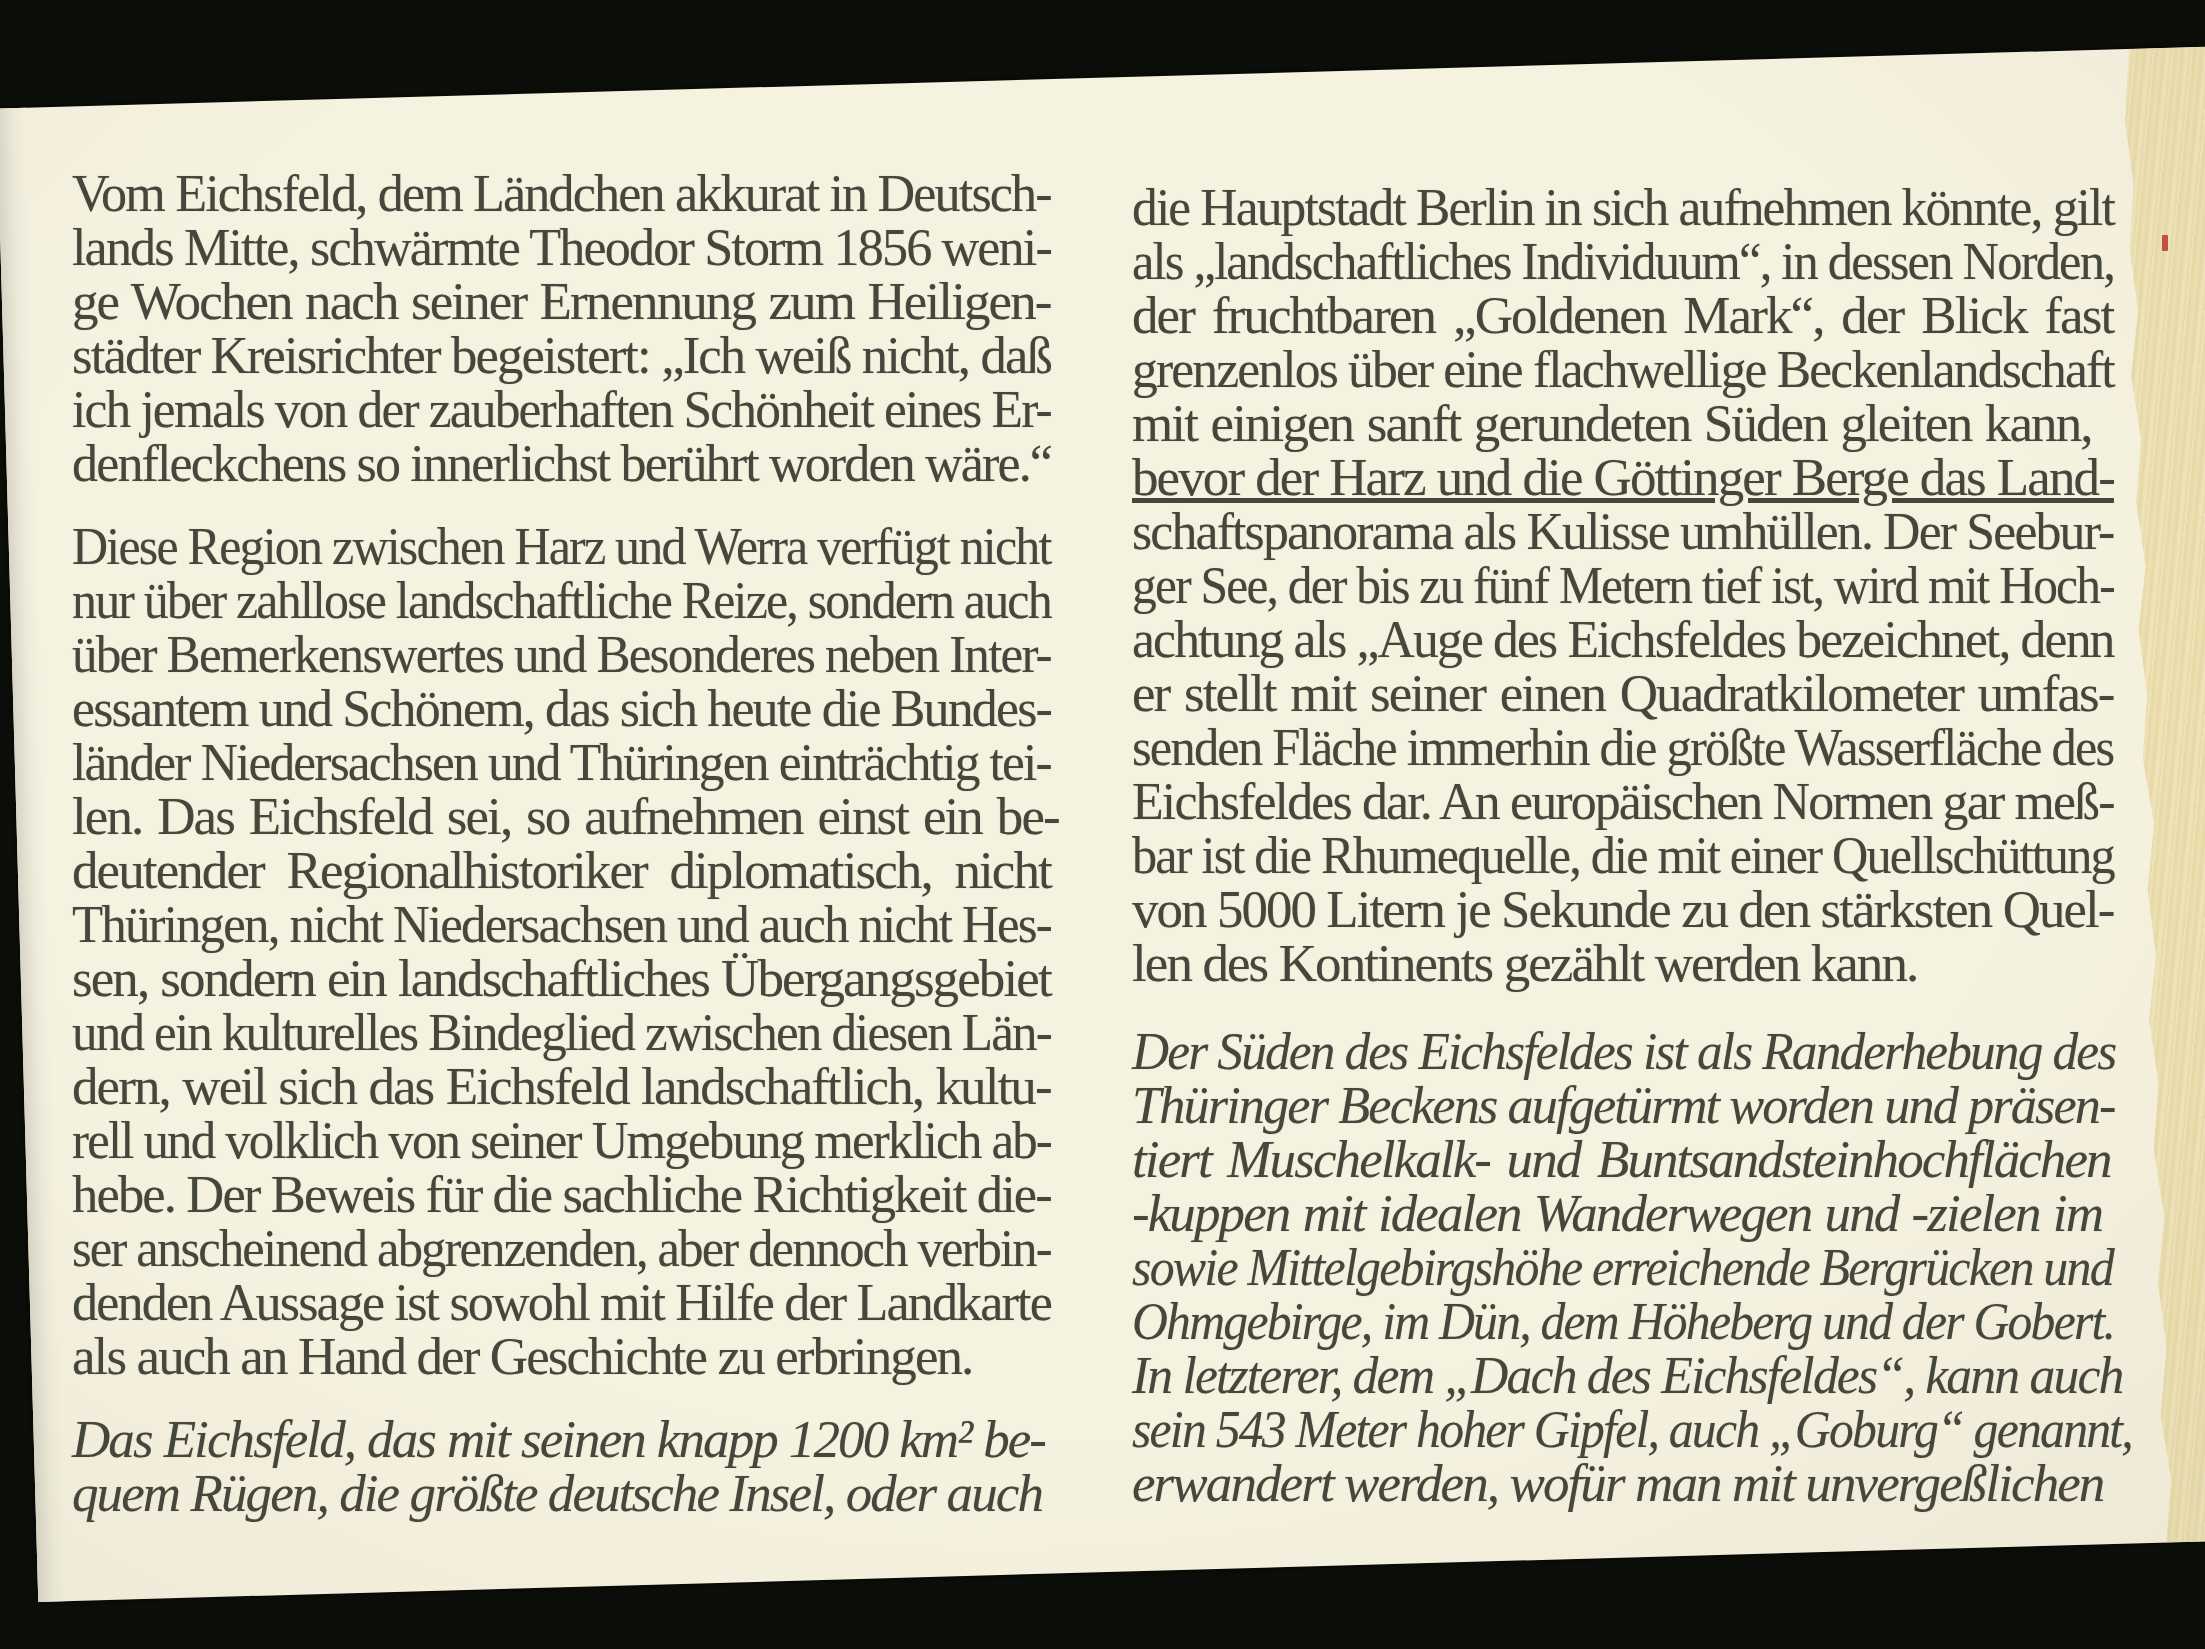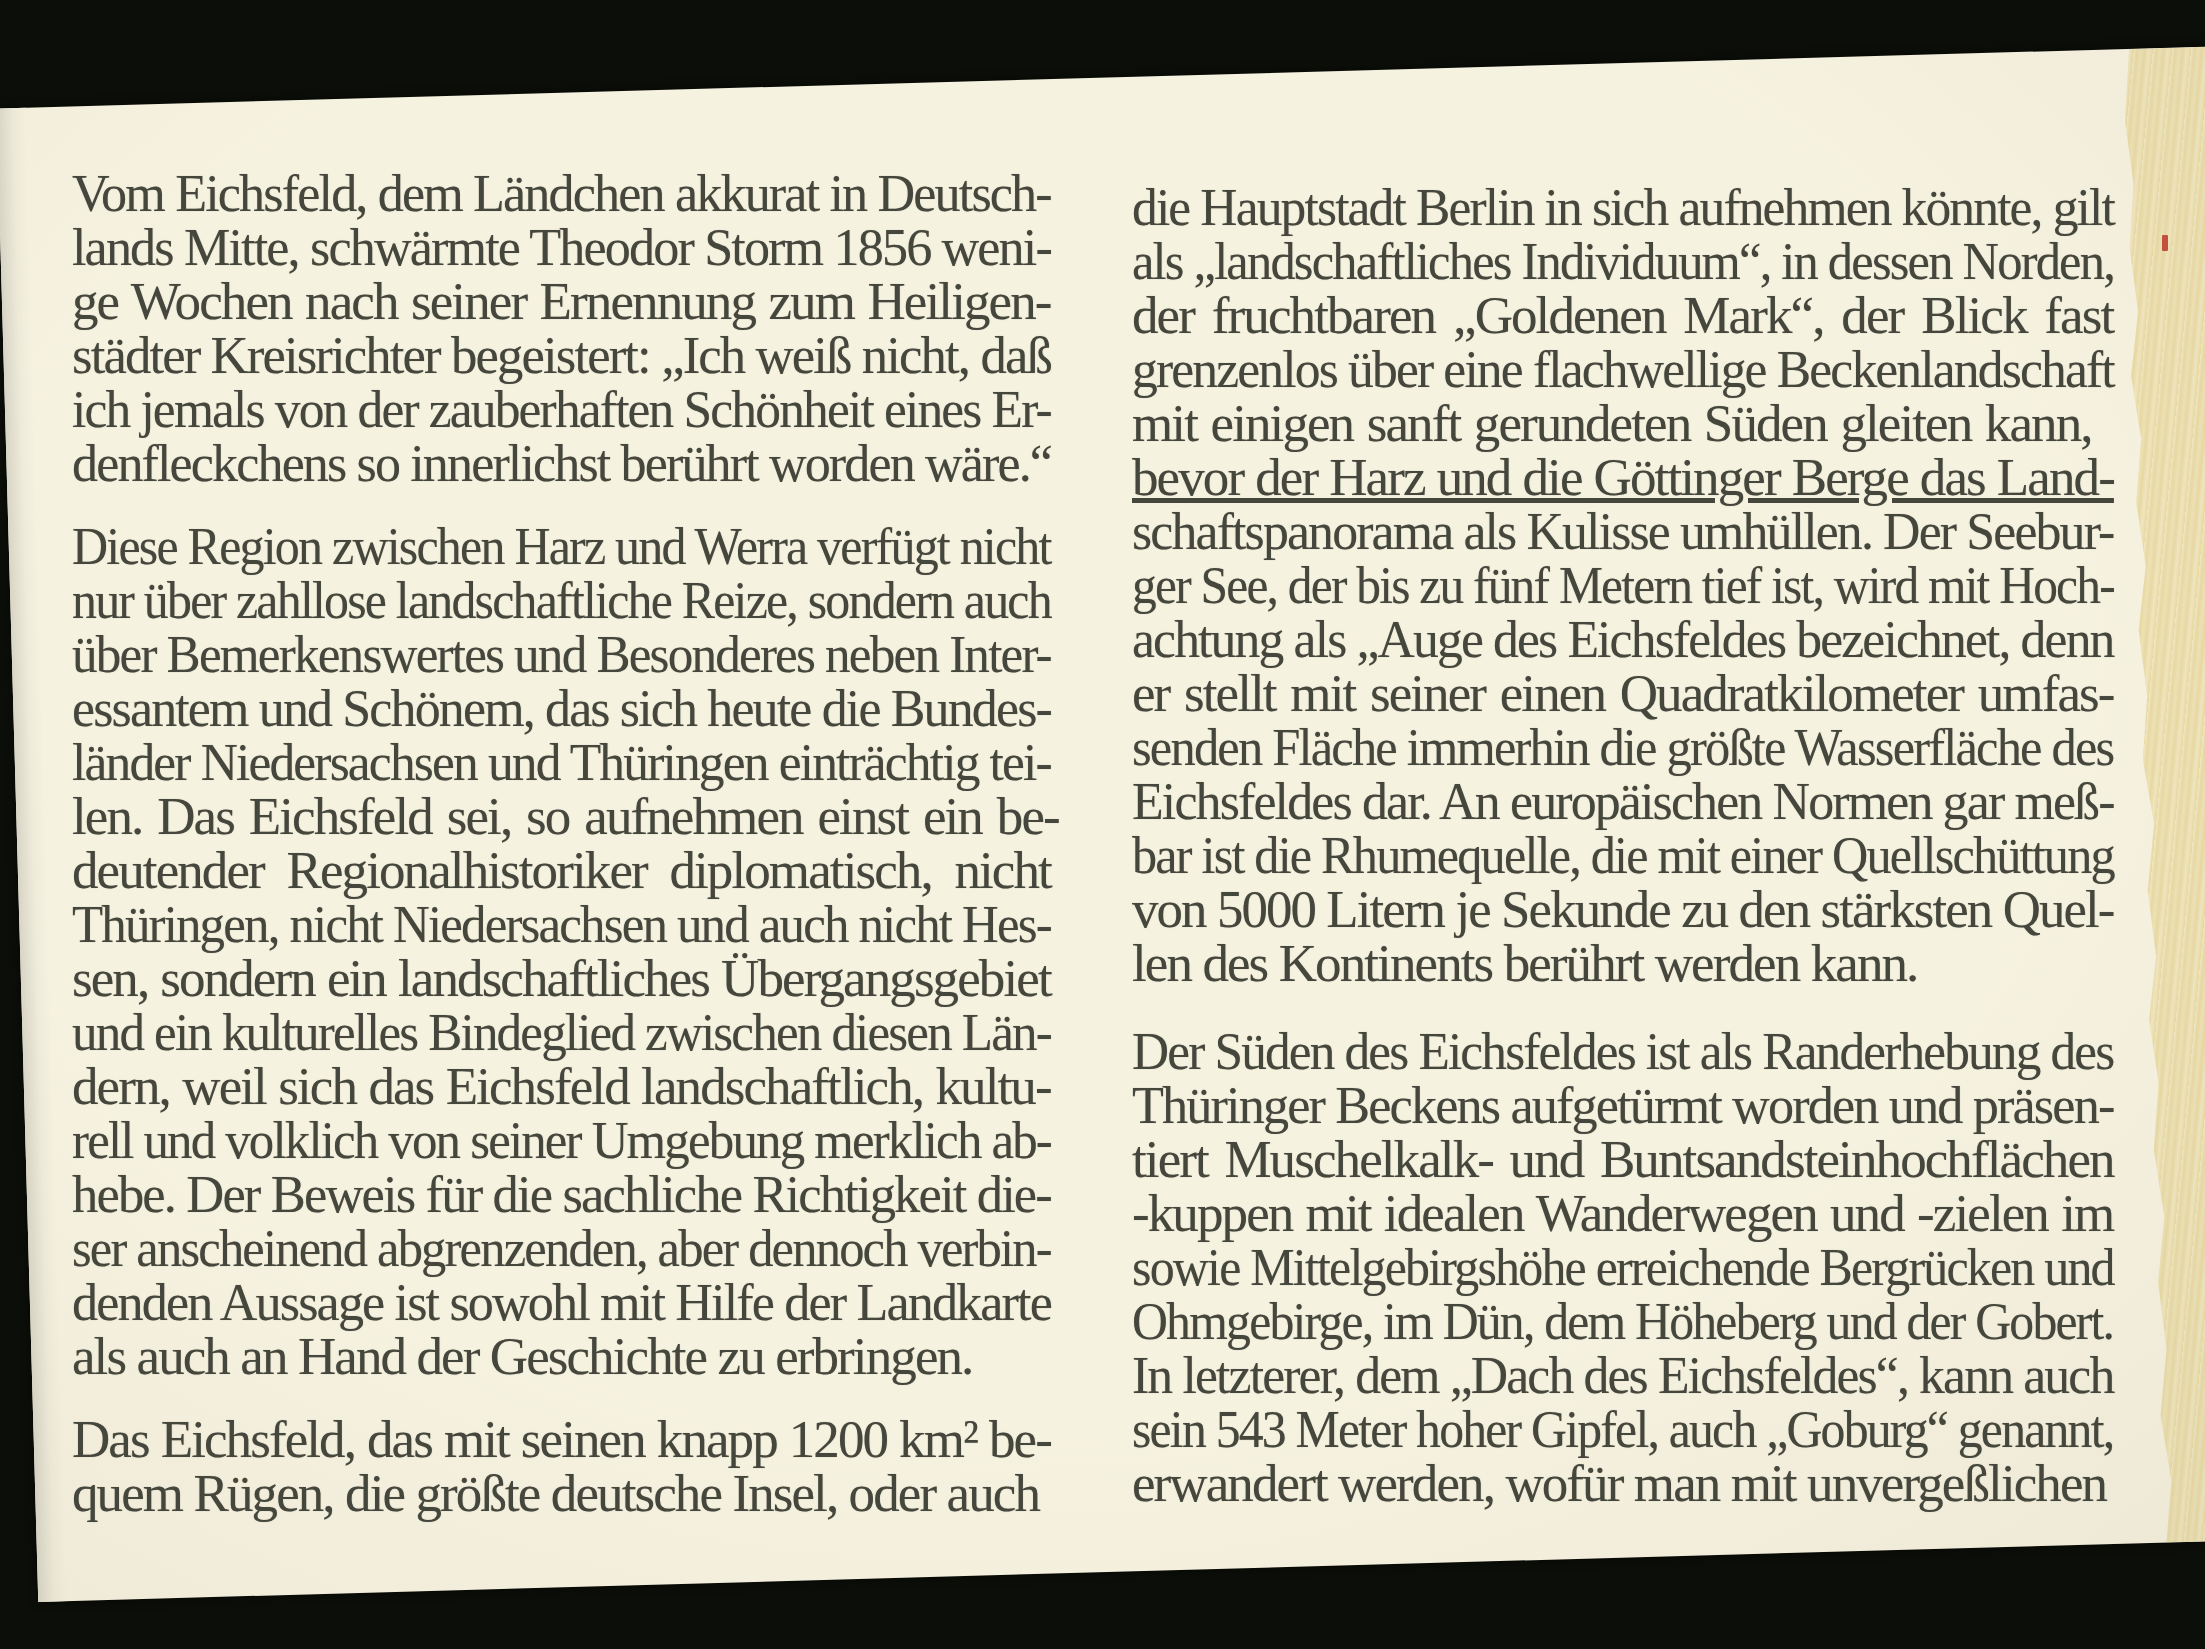--- a/index.html
+++ b/index.html
@@ -59,21 +59,21 @@
   
   .col{
     position:absolute;z-index:2;color:var(--ink);
     font-size:53px;letter-spacing:-1.9px;
     text-shadow:0 0 1.1px rgba(72,72,60,0.35);
   }
   .col-left{left:72px;top:166px;width:968px;}
   .col-right{left:1132px;top:180px;width:971px;}
   .paragraph{margin:0 0 29px 0;}
   .col-right .paragraph{margin-bottom:34px;}
-  .paragraph:last-child{margin-bottom:16px;}
+  .paragraph:last-child{margin-bottom:16px;font-style:italic;}
   .line{height:54px;line-height:54px;white-space:nowrap;}
   .line-text{
     display:inline-block;white-space:nowrap;
     transform-origin:left center;
   }
 </style>
 </head>
 <body>
 
 <div class="scan">
@@ -122,21 +122,21 @@
         <div class="line"><span class="line-text" style="word-spacing: 2.2px;">mit einigen sanft gerundeten Süden gleiten kann,</span></div>
         <div class="line"><span class="line-text" style="word-spacing: 0.7px; text-decoration: underline;">bevor der Harz und die Göttinger Berge das Land-</span></div>
         <div class="line"><span class="line-text" style="word-spacing: 0px; transform: scaleX(0.9777);">schaftspanorama als Kulisse umhüllen. Der Seebur-</span></div>
         <div class="line"><span class="line-text" style="word-spacing: 0px; transform: scaleX(0.9335);">ger See, der bis zu fünf Metern tief ist, wird mit Hoch-</span></div>
         <div class="line"><span class="line-text" style="word-spacing: 0px; transform: scaleX(0.9745);">achtung als „Auge des Eichsfeldes bezeichnet, denn</span></div>
         <div class="line"><span class="line-text" style="word-spacing: 3.3px;">er stellt mit seiner einen Quadratkilometer umfas-</span></div>
         <div class="line"><span class="line-text" style="word-spacing: 0px; transform: scaleX(0.9528);">senden Fläche immerhin die größte Wasserfläche des</span></div>
         <div class="line"><span class="line-text" style="word-spacing: 0px; transform: scaleX(0.9794);">Eichsfeldes dar. An europäischen Normen gar meß-</span></div>
         <div class="line"><span class="line-text" style="word-spacing: 0px; transform: scaleX(0.9481);">bar ist die Rhumequelle, die mit einer Quellschüttung</span></div>
         <div class="line"><span class="line-text" style="word-spacing: 0px; transform: scaleX(0.9972);">von 5000 Litern je Sekunde zu den stärksten Quel-</span></div>
-        <div class="line last"><span class="line-text" style="word-spacing: 0px;">len des Kontinents berührt werden kann.</span></div>
+        <div class="line last"><span class="line-text" style="word-spacing: 0px;">len des Kontinents gezählt werden kann.</span></div>
       </div>
       <div class="paragraph">
         <div class="line"><span class="line-text" style="word-spacing: 0px; transform: scaleX(0.9685);">Der Süden des Eichsfeldes ist als Randerhebung des</span></div>
         <div class="line"><span class="line-text" style="word-spacing: 0px; transform: scaleX(0.986);">Thüringer Beckens aufgetürmt worden und präsen-</span></div>
         <div class="line"><span class="line-text" style="word-spacing: 5.2px;">tiert Muschelkalk- und Buntsandsteinhochflächen</span></div>
         <div class="line"><span class="line-text" style="word-spacing: 1.9px;">-kuppen mit idealen Wanderwegen und -zielen im</span></div>
         <div class="line"><span class="line-text" style="word-spacing: 0px; transform: scaleX(0.942);">sowie Mittelgebirgshöhe erreichende Bergrücken und</span></div>
         <div class="line"><span class="line-text" style="word-spacing: 0px; transform: scaleX(0.938);">Ohmgebirge, im Dün, dem Höheberg und der Gobert.</span></div>
         <div class="line"><span class="line-text" style="word-spacing: 0px; transform: scaleX(0.9755);">In letzterer, dem „Dach des Eichsfeldes“, kann auch</span></div>
         <div class="line"><span class="line-text" style="word-spacing: 0px; transform: scaleX(0.9385);">sein 543 Meter hoher Gipfel, auch „Goburg“ genannt,</span></div>

